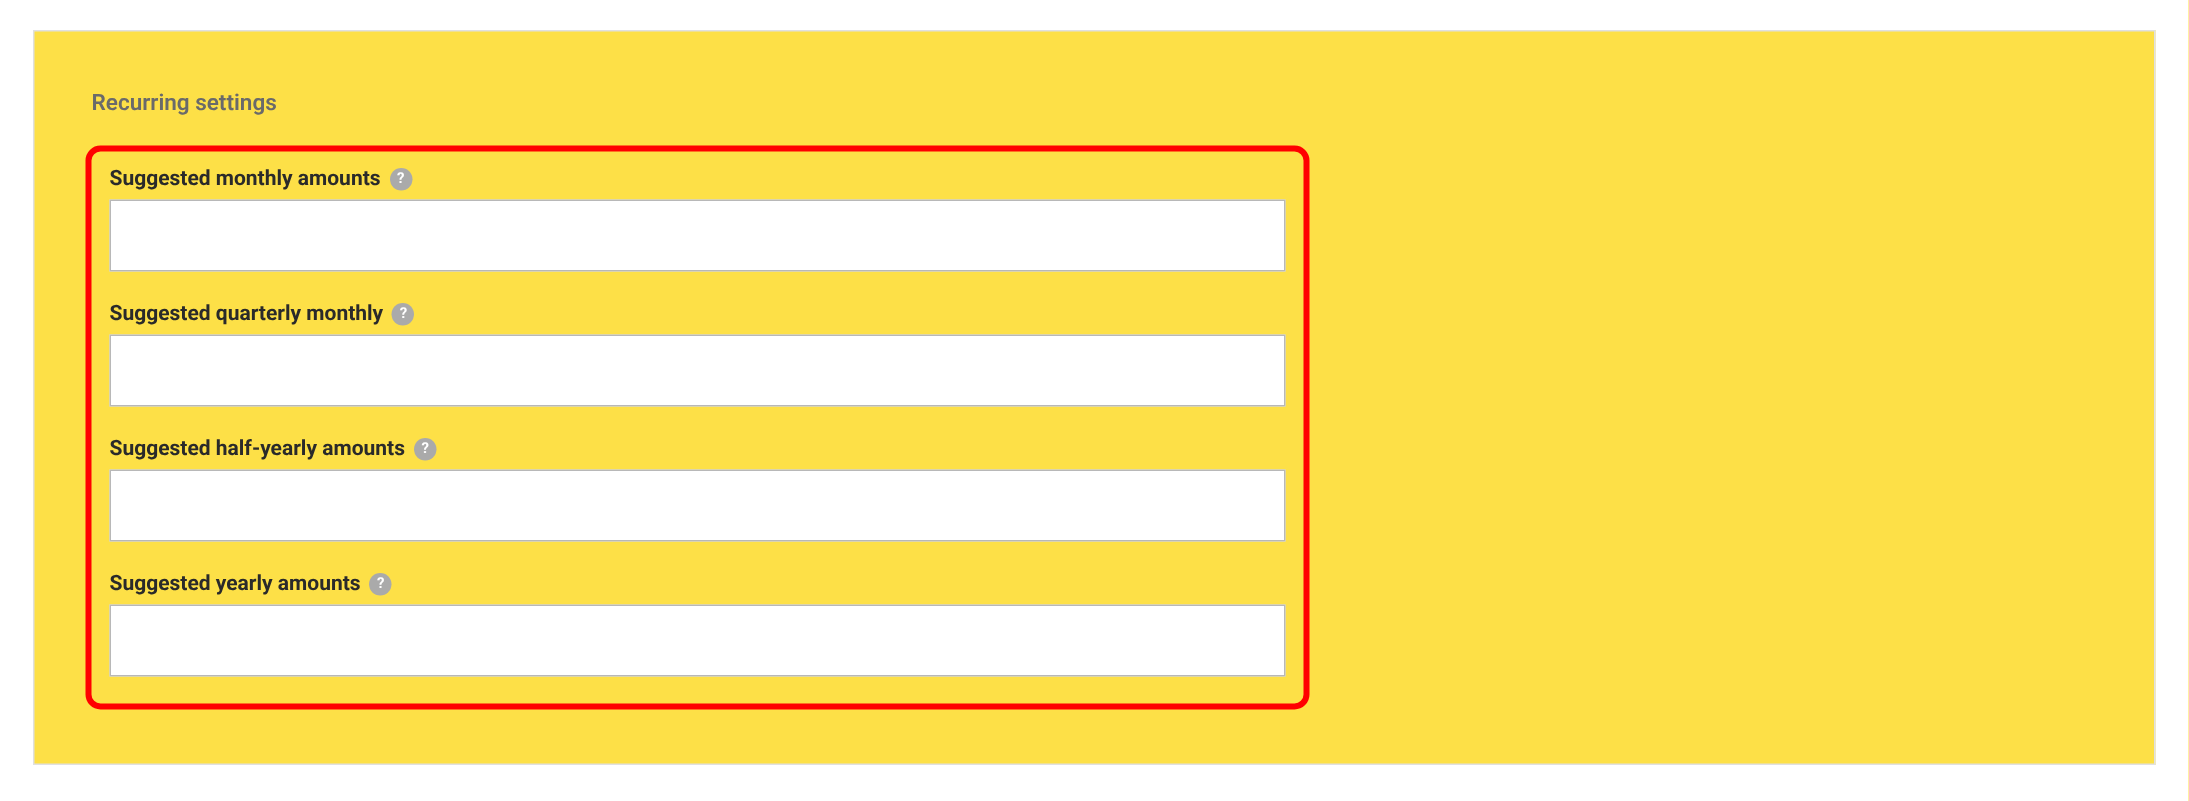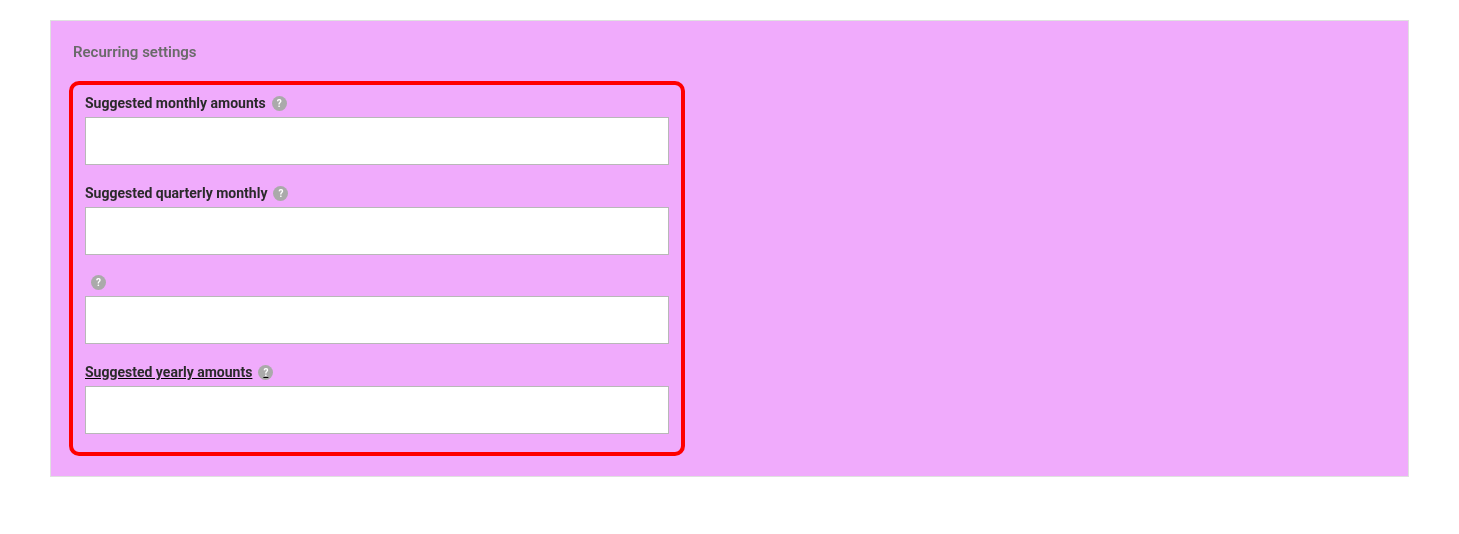--- a/index.html
+++ b/index.html
@@ -7,44 +7,43 @@
       margin: 0;
       padding: 0;
     }
     body {
       font-family: -apple-system, BlinkMacSystemFont, "Segoe UI", Roboto, "Helvetica Neue", Arial, sans-serif;
       background: #ffffff;
       padding: 0;
       width: 1459px;
     }
     .panel {
-      margin: 20px 50px;
+      margin: 20px 22px;
       border: 1px solid #e0e0e0;
-      background: #f0abfc;
-      padding: 0;
+      background: #fde047;
+      padding: 16px;
     }
     .panel-title {
       font-size: 15px;
       font-weight: 600;
       color: #6a6a6a;
       padding: 22px 22px 10px 22px;
     }
     .highlight-box {
       border: 4px solid #ff0000;
       border-radius: 10px;
       margin: 10px 0 20px 18px;
       padding: 10px 12px 18px 12px;
-      width: 616px;
+      width: 816px;
     }
     .field-group {
       margin-bottom: 20px;
     }
     .field-group:last-child {
       margin-bottom: 0;
-      text-decoration: underline;
     }
     .field-label {
       display: flex;
       align-items: center;
       font-size: 14px;
       font-weight: 700;
       color: #2a2a2a;
       margin-bottom: 6px;
     }
     .help-icon {
@@ -92,20 +91,21 @@
     <div class="field-group">
       <div class="field-label">
         <span>Suggested quarterly monthly</span>
         <span class="help-icon">?</span>
       </div>
       <input type="text" class="text-input" value="" style="">
     </div>
 
     <div class="field-group">
       <div class="field-label">
+        <span>Suggested half-yearly amounts</span>
         <span class="help-icon">?</span>
       </div>
       <input type="text" class="text-input" value="" style="">
     </div>
 
     <div class="field-group">
       <div class="field-label">
         <span>Suggested yearly amounts</span>
         <span class="help-icon">?</span>
       </div>

